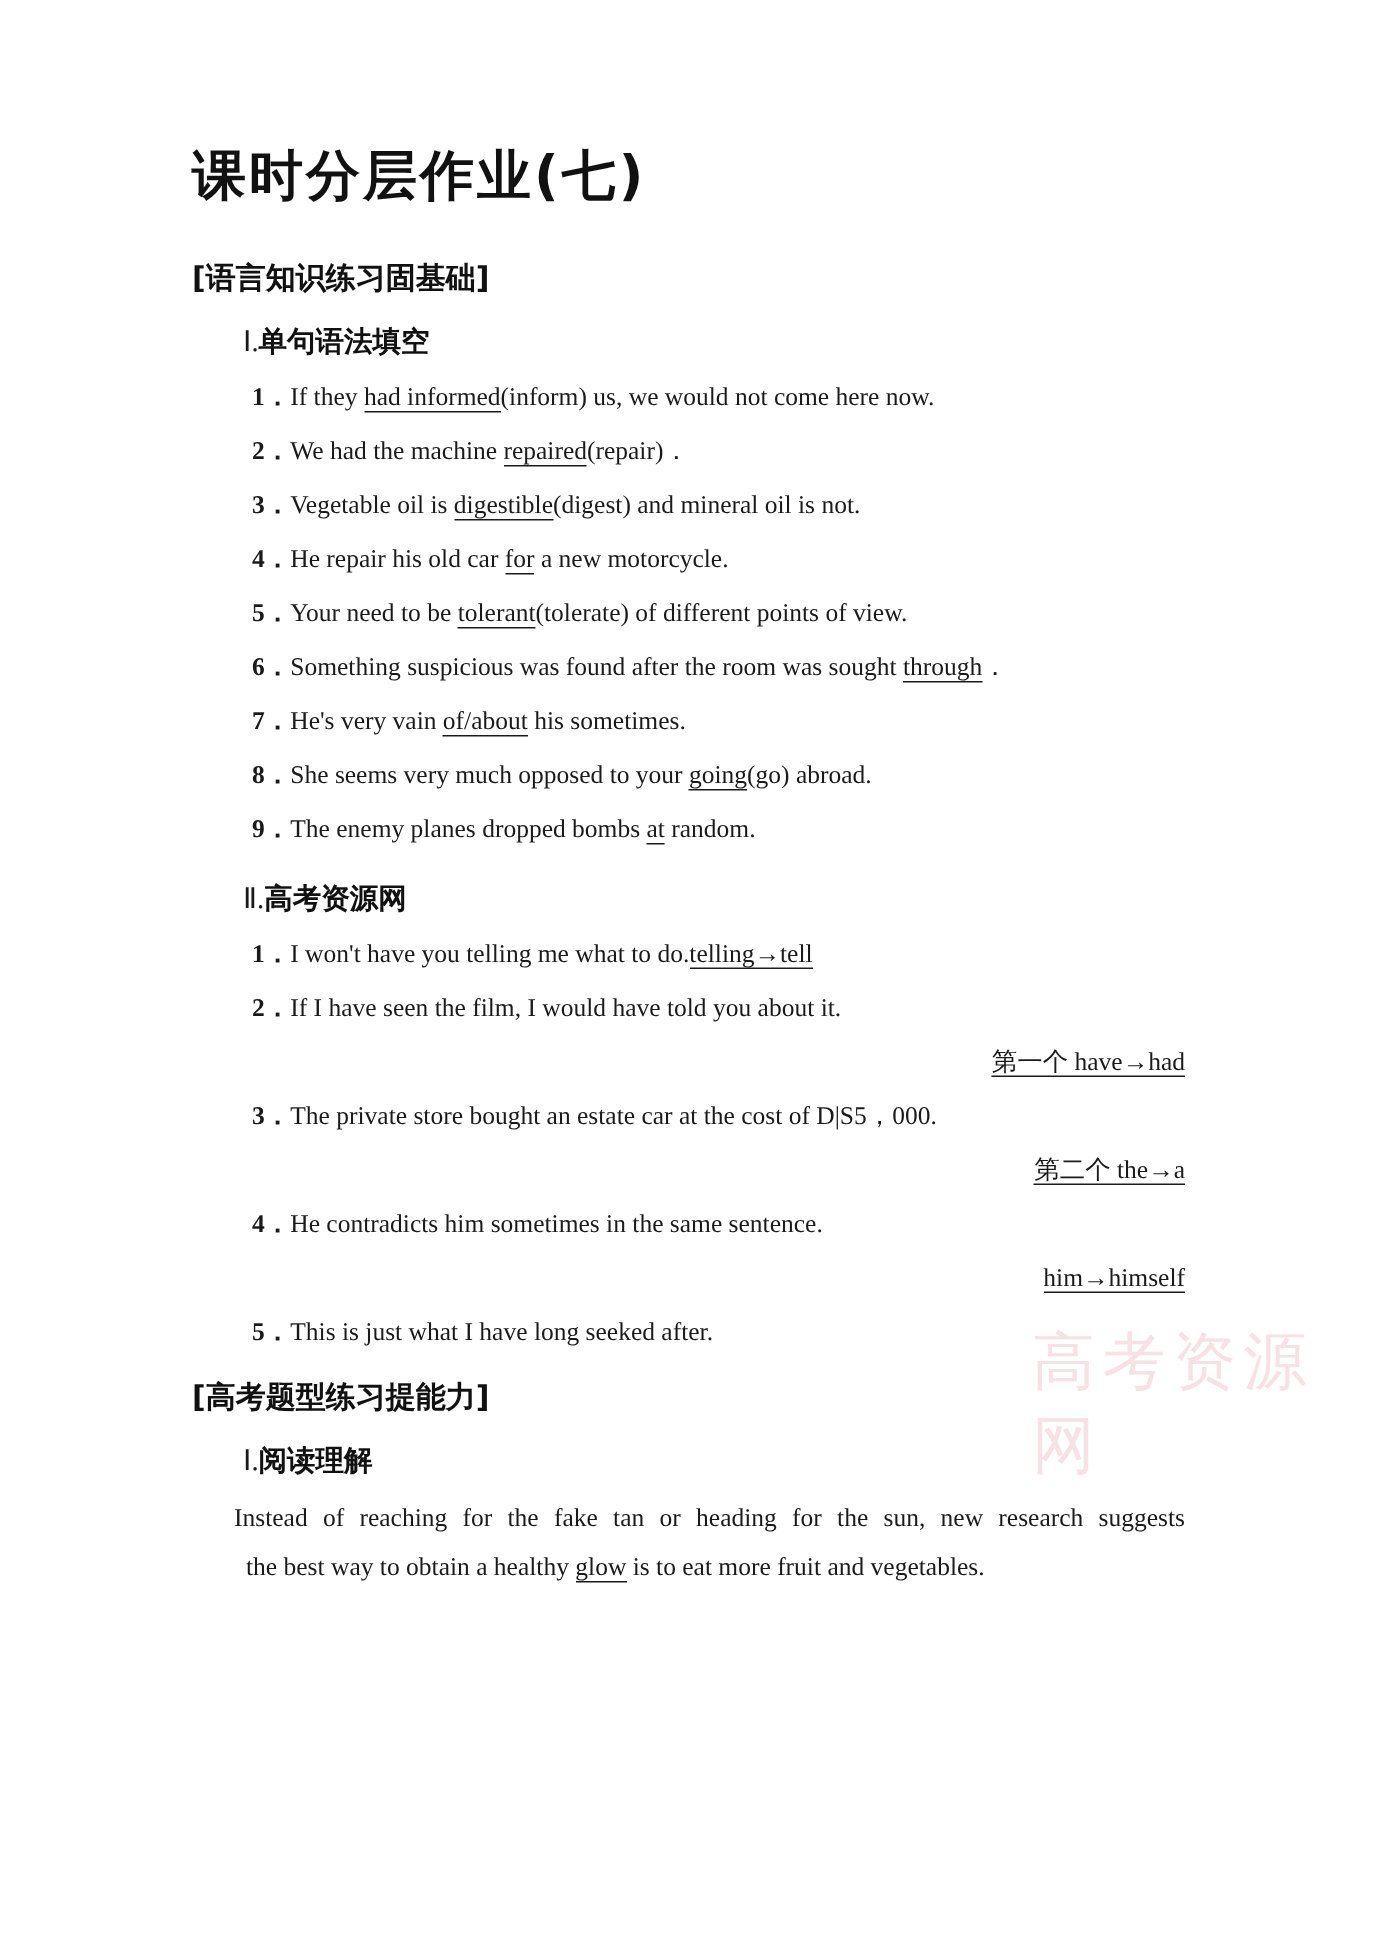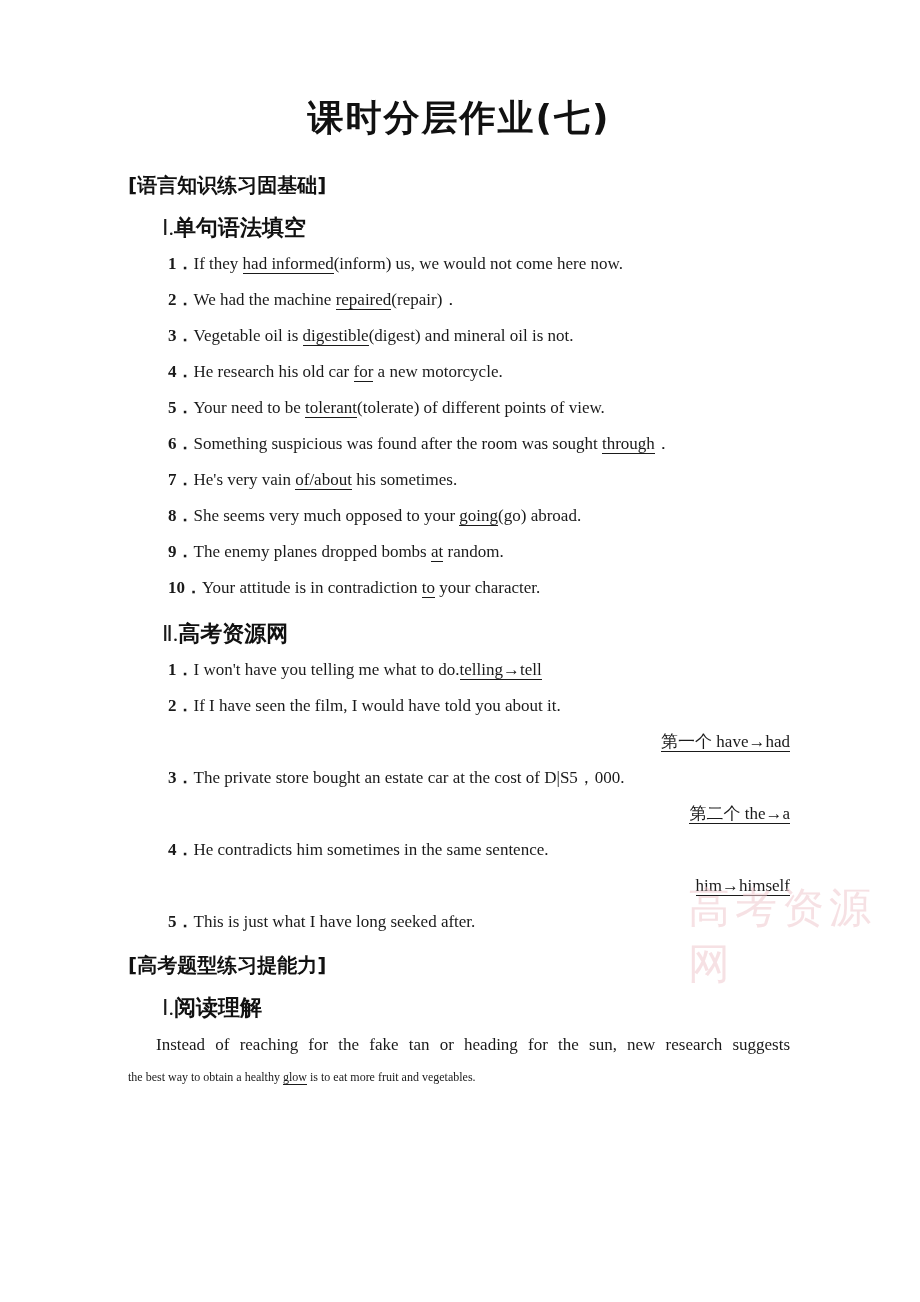--- a/index.html
+++ b/index.html
@@ -8,40 +8,40 @@
     background:#ffffff;
     color:#1a1a1a;
     font-family:"Liberation Serif","DejaVu Serif",serif;
     position:relative;
     overflow:hidden;
   }
   .page { padding:96px 130px 0 128px; }
 
   .doc-title {
     margin:0 0 30px 0;
-    text-align:center;
+    text-align:left;
     font-family:"DejaVu Sans","Liberation Sans",sans-serif;
     font-weight:bold;
     font-size:36px;
     line-height:44px;
     letter-spacing:2px;
     color:#111;
   }
   .bracket-header {
     text-align:left;
     font-family:"DejaVu Sans","Liberation Sans",sans-serif;
     font-weight:bold;
     font-size:20px;
     line-height:30px;
     margin:0;
     color:#111;
   }
   .part-heading {
     margin-top:10px;
-    font-size:22px;
+    font-size:19px;
     line-height:36px;
     padding-left:34px;
   }
   .part-heading .roman {
     font-family:"Liberation Serif","DejaVu Sans",serif;
     font-weight:normal;
   }
   .part-heading .cn {
     font-family:"DejaVu Sans","Liberation Sans",sans-serif;
     font-weight:bold;
@@ -68,22 +68,23 @@
   }
   .reading-para { margin-top:2px; }
   .reading-line1 {
     font-size:17px;
     line-height:33px;
     text-indent:28px;
     text-align:justify;
     text-align-last:justify;
   }
   .reading-line2 {
-    font-size:12px;
+    font-size:17px;
     line-height:33px;
+    margin-left:36px;
   }
   .watermark {
     position:absolute;
     left:688px; top:880px;
     font-family:"DejaVu Sans","Liberation Sans",sans-serif;
     font-size:42px;
     letter-spacing:5px;
     color:#f0c9ce;
     opacity:0.55;
     pointer-events:none;
@@ -99,33 +100,32 @@
   <div class="bracket-header">[语言知识练习固基础]</div>
 
   <div class="part-heading"><span class="roman">Ⅰ.</span><span class="cn">单句语法填空</span></div>
 
   <div class="item"><span class="num">1．</span><span>If they </span><span class="u">had informed</span><span>(inform) us, we would not come here now.</span></div>
 
   <div class="item"><span class="num">2．</span><span>We had the machine </span><span class="u">repaired</span><span>(repair)．</span></div>
 
   <div class="item"><span class="num">3．</span><span>Vegetable oil is </span><span class="u">digestible</span><span>(digest) and mineral oil is not.</span></div>
 
-  <div class="item"><span class="num">4．</span><span>He research his old car </span><span class="u">for</span><span> a new motorcycle.</span></div>
+  <div class="item"><span class="num">4．</span><span>He repair his old car </span><span class="u">for</span><span> a new motorcycle.</span></div>
 
   <div class="item"><span class="num">5．</span><span>Your need to be </span><span class="u">tolerant</span><span>(tolerate) of different points of view.</span></div>
 
   <div class="item"><span class="num">6．</span><span>Something suspicious was found after the room was sought </span><span class="u">through</span><span>．</span></div>
 
   <div class="item"><span class="num">7．</span><span>He's very vain </span><span class="u">of/about</span><span> his sometimes.</span></div>
 
   <div class="item"><span class="num">8．</span><span>She seems very much opposed to your </span><span class="u">going</span><span>(go) abroad.</span></div>
 
   <div class="item"><span class="num">9．</span><span>The enemy planes dropped bombs </span><span class="u">at</span><span> random.</span></div>
 
-  <div class="item"><span class="num">10．</span><span>Your attitude is in contradiction </span><span class="u">to</span><span> your character.</span></div>
 
   <div class="part-heading"><span class="roman">Ⅱ.</span><span class="cn">高考资源网</span></div>
 
   <div class="item"><span class="num">1．</span><span>I won't have you telling me what to do.</span><span class="u">telling→tell</span></div>
 
   <div class="item"><span class="num">2．</span><span>If I have seen the film, I would have told you about it.</span></div>
   <div class="ans-line"><span class="u">第一个 have→had</span></div>
 
   <div class="item"><span class="num">3．</span><span>The private store bought an estate car at the cost of D|S5，000.</span></div>
   <div class="ans-line"><span class="u">第二个 the→a</span></div>

